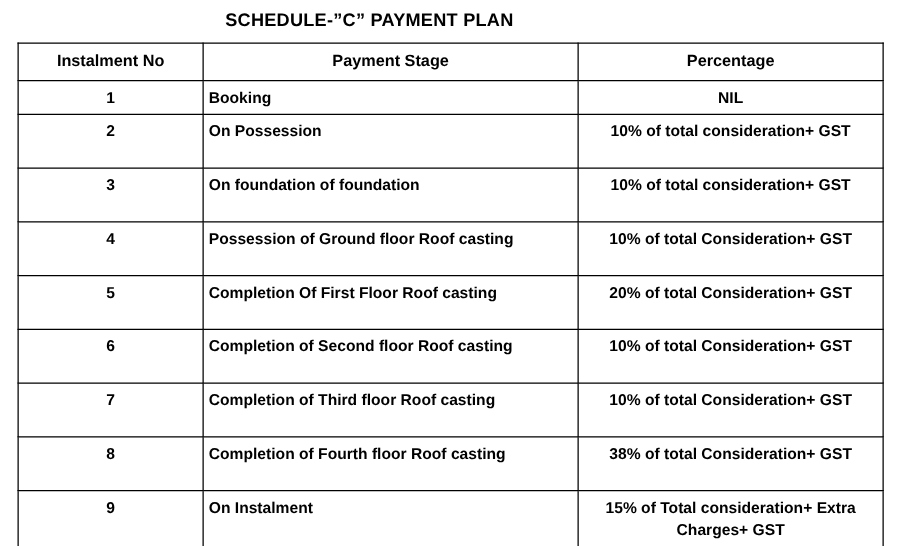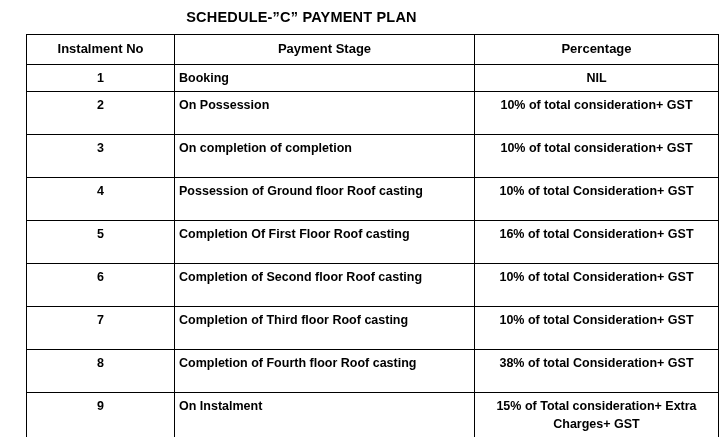--- a/index.html
+++ b/index.html
@@ -12,21 +12,20 @@
     background: #ffffff;
     font-family: "Liberation Sans", sans-serif;
     color: #000000;
     overflow: hidden;
   }
   .page {
     width: 591px;
     height: 437px;
     position: relative;
     box-sizing: border-box;
-    padding-left: 12px;
   }
   .doc-title {
     text-align: center;
     font-weight: bold;
     font-size: 14.5px;
     letter-spacing: 0.2px;
     padding-top: 9px;
     padding-bottom: 9px;
   }
   .table-wrap {
@@ -100,32 +99,32 @@
           <td class="stage">Booking</td>
           <td class="pct center">NIL</td>
         </tr>
         <tr class="row-tall">
           <td class="inst">2</td>
           <td class="stage">On Possession</td>
           <td class="pct">10% of total consideration+ GST</td>
         </tr>
         <tr class="row-tall">
           <td class="inst">3</td>
-          <td class="stage">On completion of completion</td>
+          <td class="stage">On foundation of foundation</td>
           <td class="pct">10% of total consideration+ GST</td>
         </tr>
         <tr class="row-tall">
           <td class="inst">4</td>
           <td class="stage">Possession of Ground floor Roof casting</td>
           <td class="pct">10% of total Consideration+ GST</td>
         </tr>
         <tr class="row-tall">
           <td class="inst">5</td>
           <td class="stage">Completion Of First Floor Roof casting</td>
-          <td class="pct">16% of total Consideration+ GST</td>
+          <td class="pct">20% of total Consideration+ GST</td>
         </tr>
         <tr class="row-tall">
           <td class="inst">6</td>
           <td class="stage">Completion of Second floor Roof casting</td>
           <td class="pct">10% of total Consideration+ GST</td>
         </tr>
         <tr class="row-tall">
           <td class="inst">7</td>
           <td class="stage">Completion of Third floor Roof casting</td>
           <td class="pct">10% of total Consideration+ GST</td>

